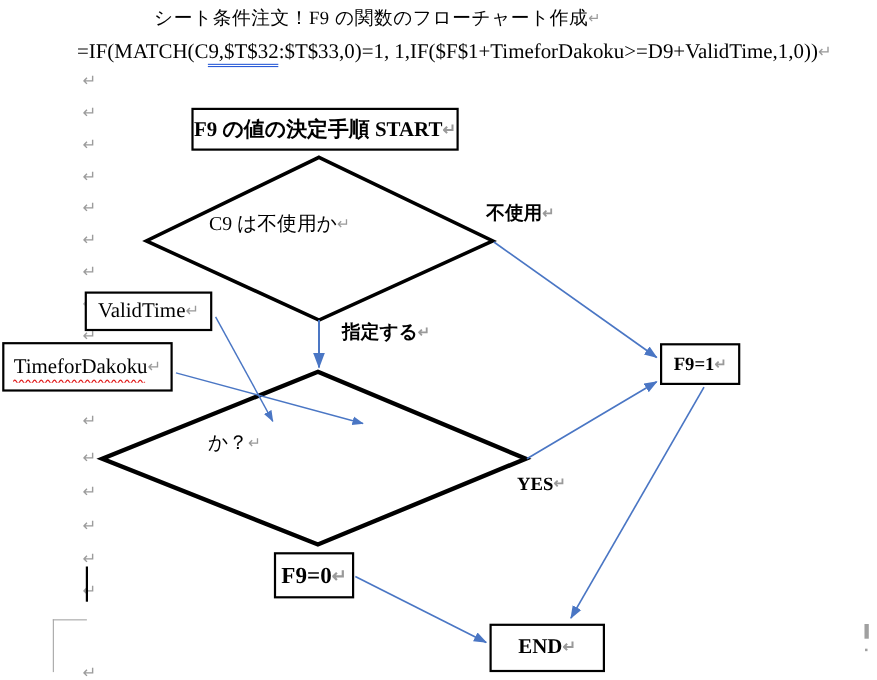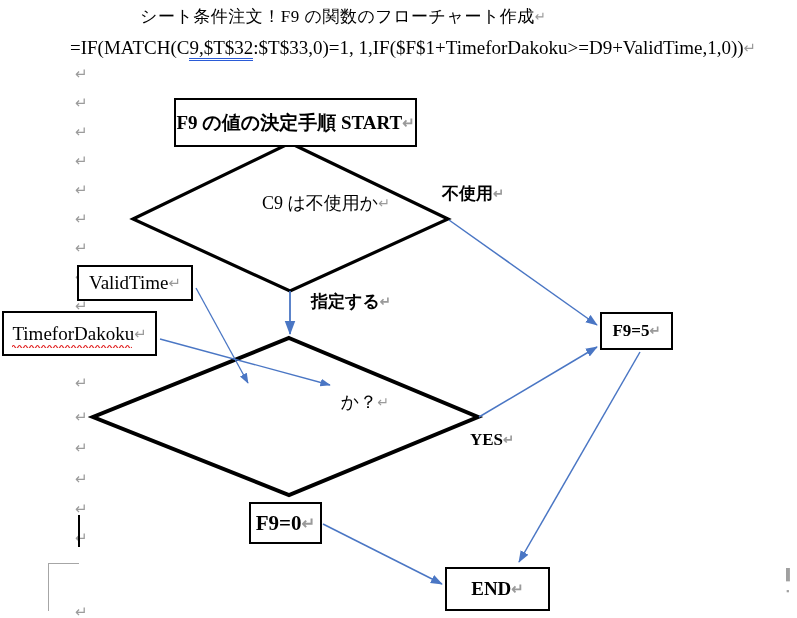--- a/index.html
+++ b/index.html
@@ -62,21 +62,21 @@
     box-sizing: border-box;
     display: flex;
     align-items: center;
     justify-content: center;
     text-align: center;
     z-index: 6;
   }
   .node-box.bold { font-weight: bold; }
   .node-box .lbl { white-space: nowrap; }
 
-  #box-start { left: 174px; top: 98px;  width: 243px; height: 49px; font-size: 19px; }
+  #box-start { left: 174px; top: 98px;  width: 243px; height: 39px; font-size: 19px; }
   #box-validtime { left: 77px;  top: 265px; width: 116px; height: 36px; font-size: 19px; }
   #box-dakoku { left: 2px;   top: 311px; width: 155px; height: 45px; font-size: 19px; }
   #box-f9eq1 { left: 600px; top: 312px; width: 73px;  height: 38px; font-size: 17px; }
   #box-f9eq0 { left: 249px; top: 502px; width: 73px;  height: 42px; font-size: 21px; }
   #box-end   { left: 445px; top: 567px; width: 105px;  height: 44px; font-size: 19px; }
 
   .spell-wrap { position: relative; display: inline-block; }
   .spell-underline {
     position: absolute;
     left: 0; right: 0; bottom: -3px;
@@ -87,21 +87,21 @@
   #overlay {
     position: absolute;
     left: 0; top: 0;
     width: 797px; height: 618px;
     z-index: 3;
   }
 
   
   .diamond-text {
     position: absolute;
-    text-align: right;
+    text-align: left;
     font-size: 18px;
     z-index: 5;
     white-space: nowrap;
     line-height: 1.55;
   }
 
   .edge-label {
     position: absolute;
     font-weight: bold;
     font-size: 17px;
@@ -219,21 +219,21 @@
         <path d="M0,3 Q1.5,0 3,3 T6,3 T9,3 T12,3 T15,3 T18,3 T21,3 T24,3 T27,3 T30,3 T33,3 T36,3 T39,3 T42,3 T45,3 T48,3 T51,3 T54,3 T57,3 T60,3 T63,3 T66,3 T69,3 T72,3 T75,3 T78,3 T81,3 T84,3 T87,3 T90,3 T93,3 T96,3 T99,3 T102,3 T105,3 T108,3 T111,3 T114,3 T117,3 T120,3" fill="none" stroke="#e01b1b" stroke-width="1.1"></path>
       </svg>
     </span>
   </div>
 
   <div class="node-box" id="box-validtime">
     <span class="lbl"><span>ValidTime</span><span class="pil-inline">↵</span></span>
   </div>
 
   <div class="node-box bold" id="box-f9eq1">
-    <span class="lbl"><span>F9=5</span><span class="pil-inline">↵</span></span>
+    <span class="lbl"><span>F9=1</span><span class="pil-inline">↵</span></span>
   </div>
 
   <div class="node-box bold" id="box-f9eq0">
     <span class="lbl"><span>F9=0</span><span class="pil-inline">↵</span></span>
   </div>
 
   <div class="node-box bold" id="box-end">
     <span class="lbl"><span>END</span><span class="pil-inline">↵</span></span>
   </div>
 

